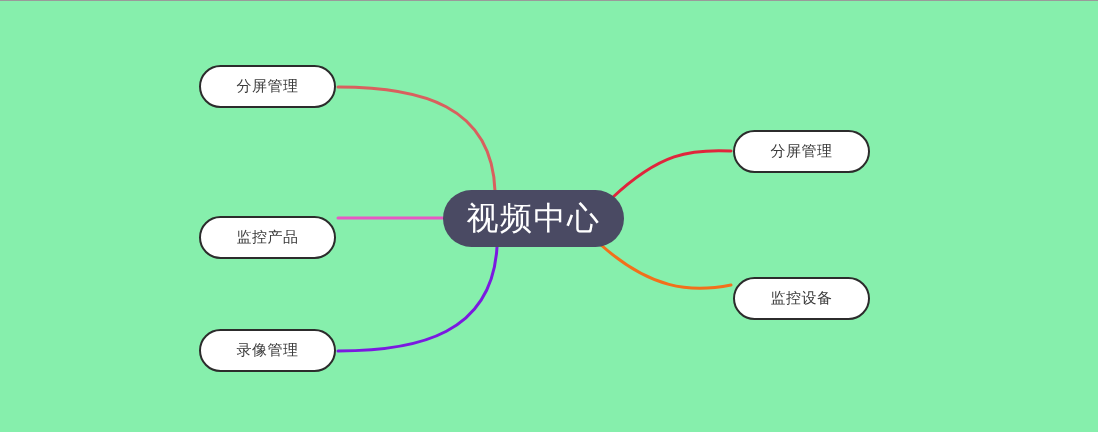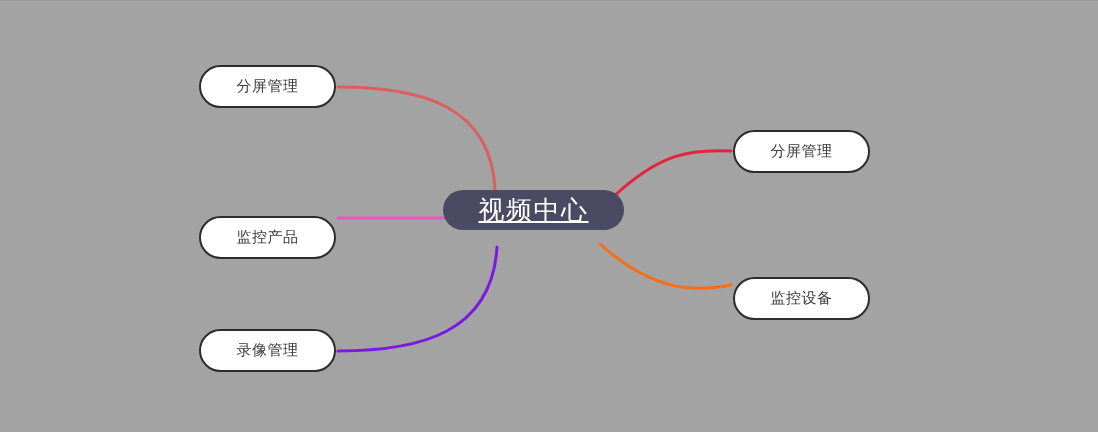--- a/index.html
+++ b/index.html
@@ -4,21 +4,21 @@
 <style>
   html, body {
     margin: 0;
     padding: 0;
     background: #ffffff;
   }
   #canvas {
     position: relative;
     width: 1098px;
     height: 432px;
-    background: #a3a3a3;
+    background: #86efac;
     border-top: 1px solid #9a9a9a;
     box-sizing: border-box;
     overflow: hidden;
     font-family: "Liberation Sans", "DejaVu Sans", sans-serif;
   }
   #edges {
     position: absolute;
     left: 0;
     top: 0;
     width: 1098px;
@@ -38,27 +38,26 @@
     height: 43px;
     background: #ffffff;
     border: 2px solid #2c2c2c;
     border-radius: 22px;
     color: #3a3a3a;
     font-size: 15px;
     letter-spacing: 0.5px;
   }
   .root {
     width: 181px;
-    height: 40px;
+    height: 57px;
     background: #4a4a63;
     border-radius: 29px;
     color: #ffffff;
-    font-size: 26px;
+    font-size: 32px;
     letter-spacing: 1.5px;
-    text-decoration: underline;
   }
   
   #node-split   { left: 199px; top: 64px;  }
   #node-product { left: 199px; top: 192px; margin-top: 23px; }
   #node-record  { left: 199px; top: 328px; }
   
   #node-gateway { left: 733px; top: 129px; }
   #node-device  { left: 733px; top: 276px; }
   
   #node-root    { left: 443px; top: 189px; }

